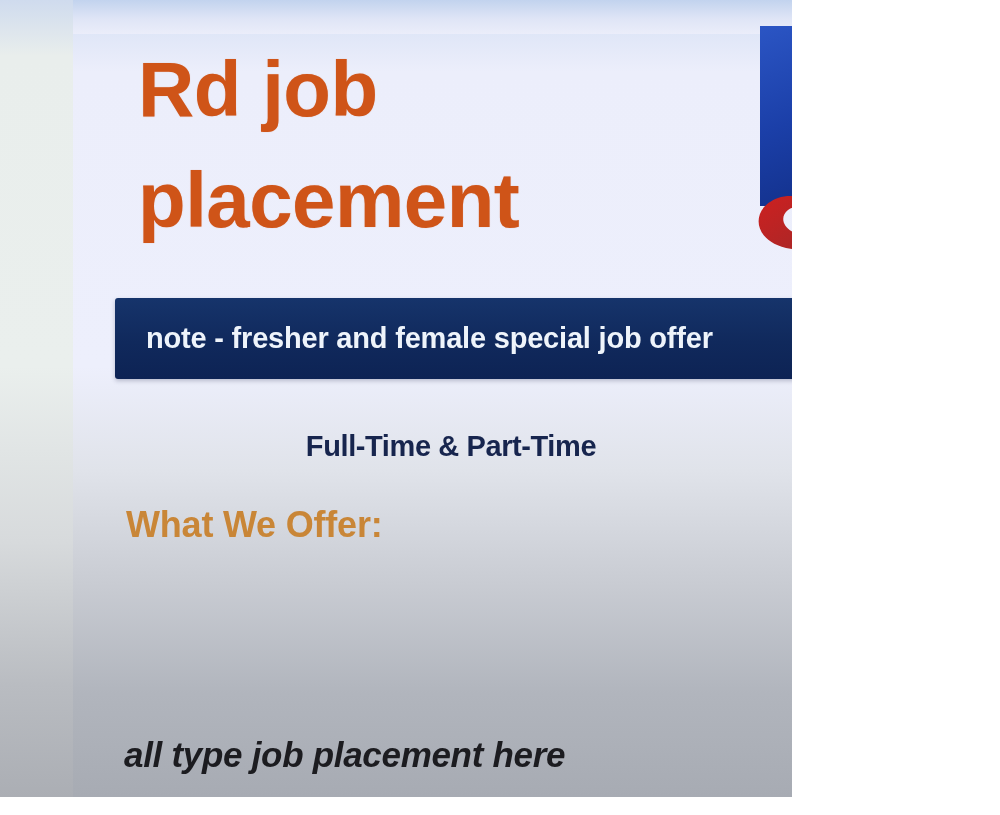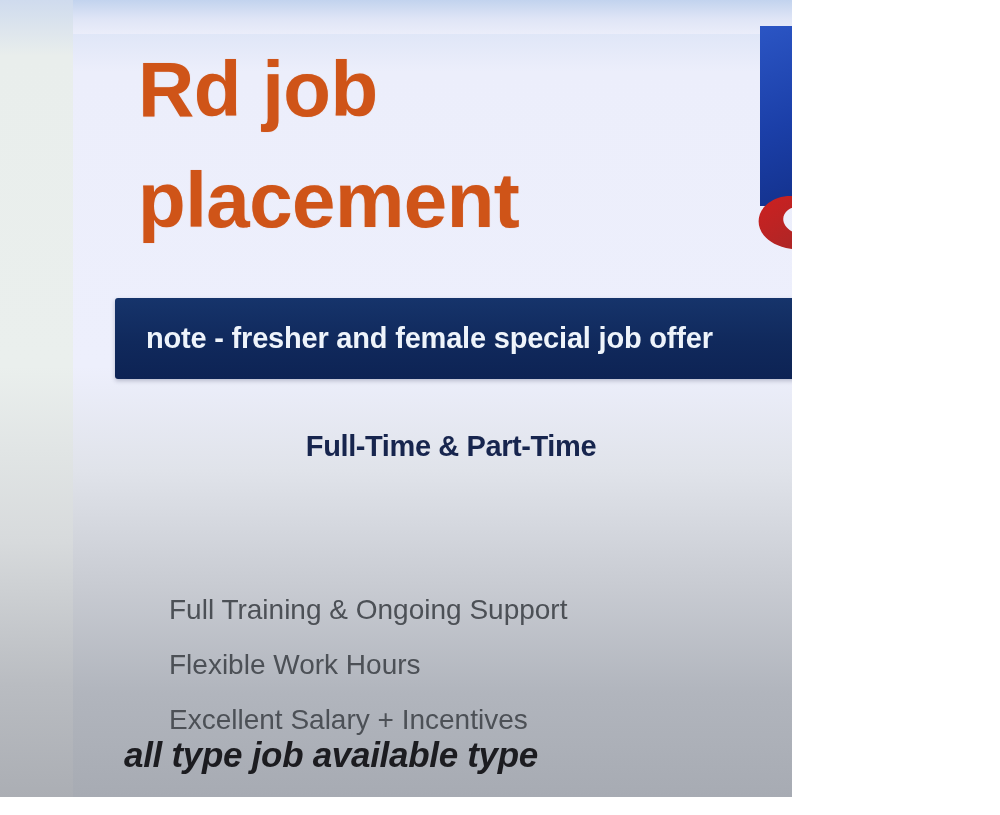--- a/index.html
+++ b/index.html
@@ -225,28 +225,24 @@
                C120 236 196 216 250 184 C206 224 124 252 64 240 Z" fill="url(#redGrad)"></path>
     </svg>
   </div>
 
   <div class="note-banner">
     <span class="note-banner-text">note - fresher and female special job offer</span>
   </div>
 
   <div class="subhead">Full-Time &amp; Part-Time</div>
 
-
-  <ul class="offer-list">
-    <li>Full Training &amp; Ongoing Support</li>
-    <li>Flexible Work Hours</li>
-    <li>Excellent Salary + Incentives</li>
-  </ul>
-
-  <div class="tagline">all type job available type</div>
+  <div class="offer-title">What We Offer:</div>
+
+
+  <div class="tagline">all type job placement here</div>
 
   <div class="illus">
     <div class="illus-panel"></div>
     <div class="illus-art">
       <svg width="320" height="533" viewBox="0 0 320 533" xmlns="http://www.w3.org/2000/svg">
         <defs>
           <linearGradient id="hairG" x1="0" y1="0" x2="1" y2="1">
             <stop offset="0%" stop-color="#f79336"></stop>
             <stop offset="100%" stop-color="#e1661a"></stop>
           </linearGradient>

